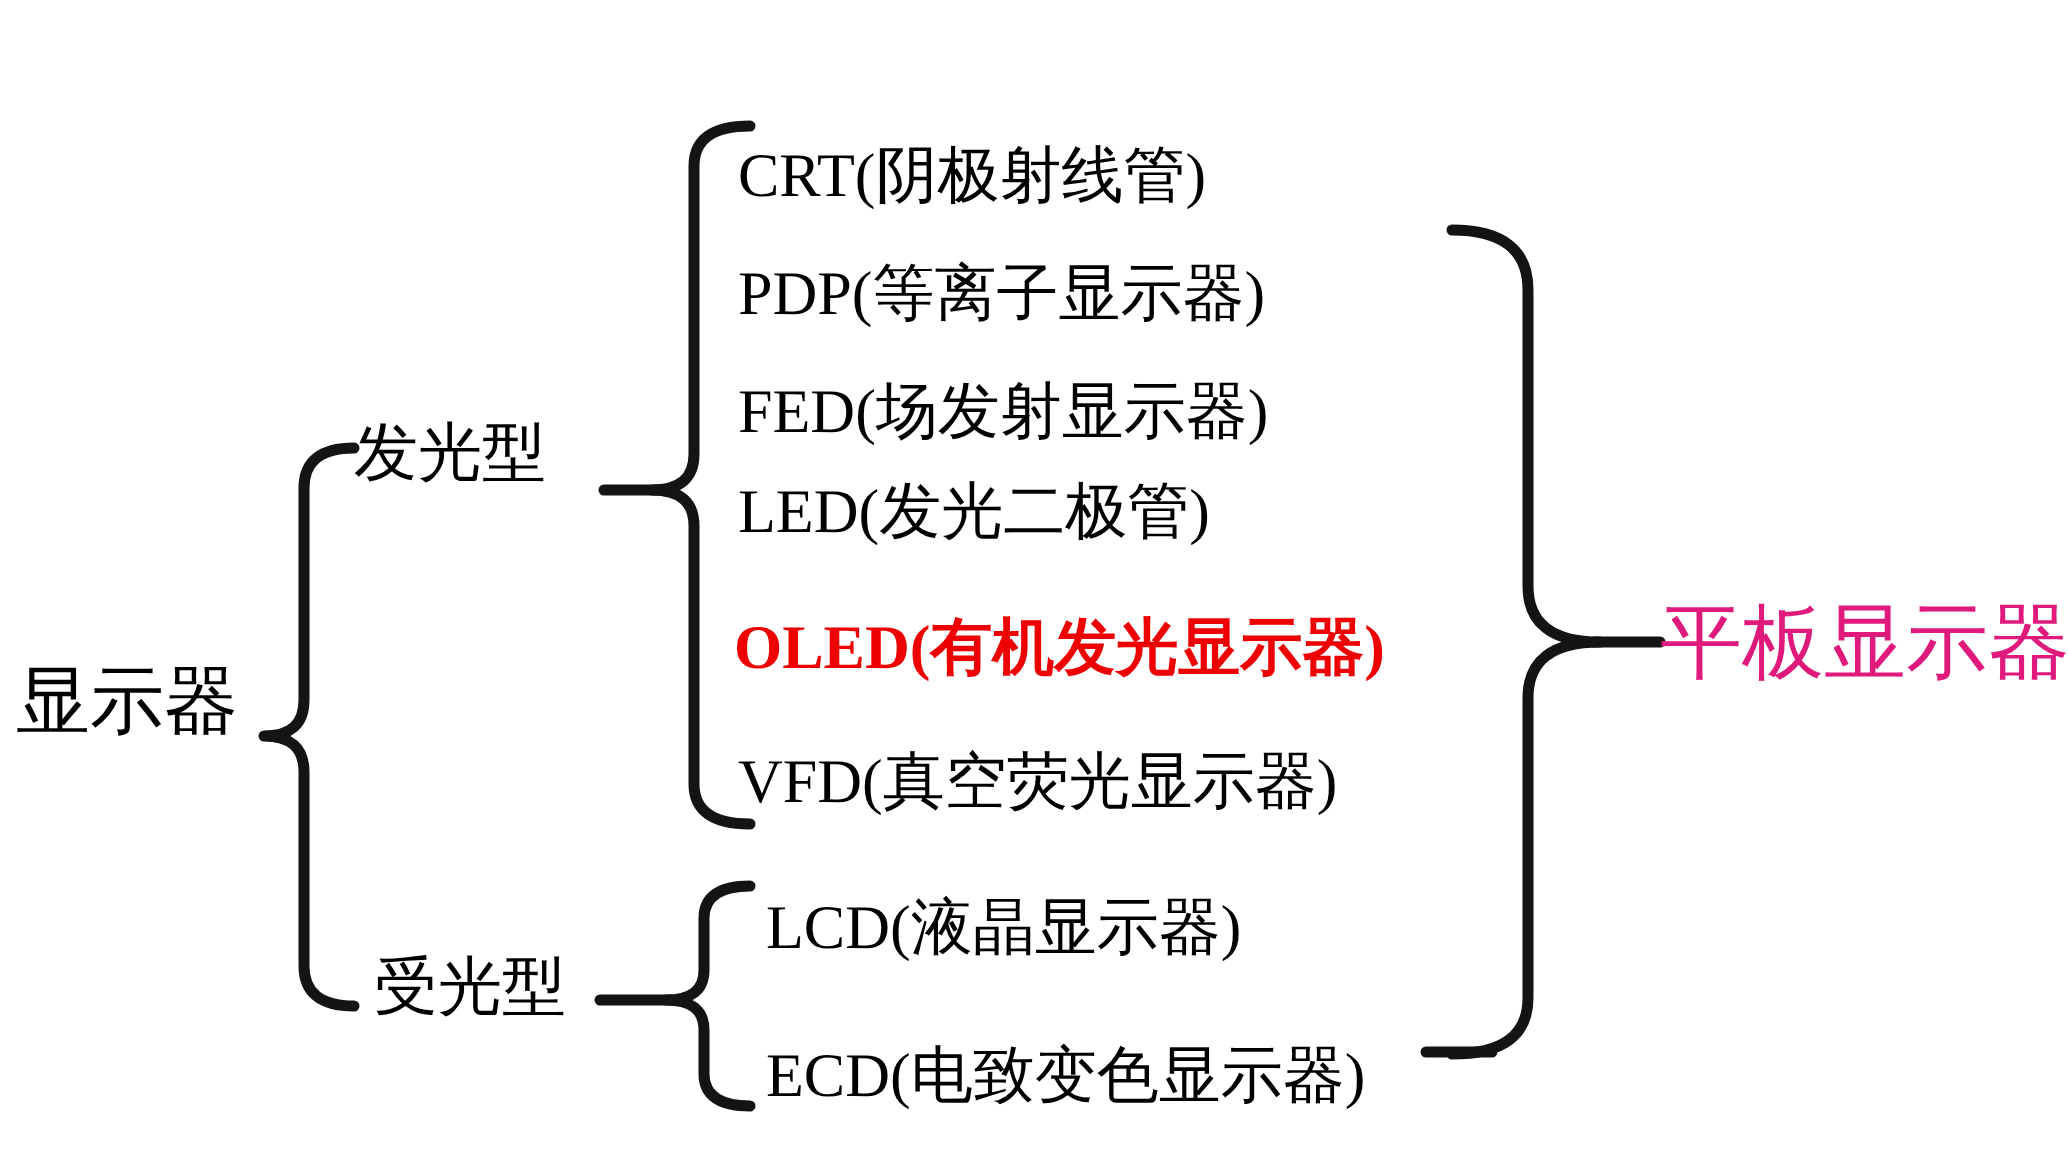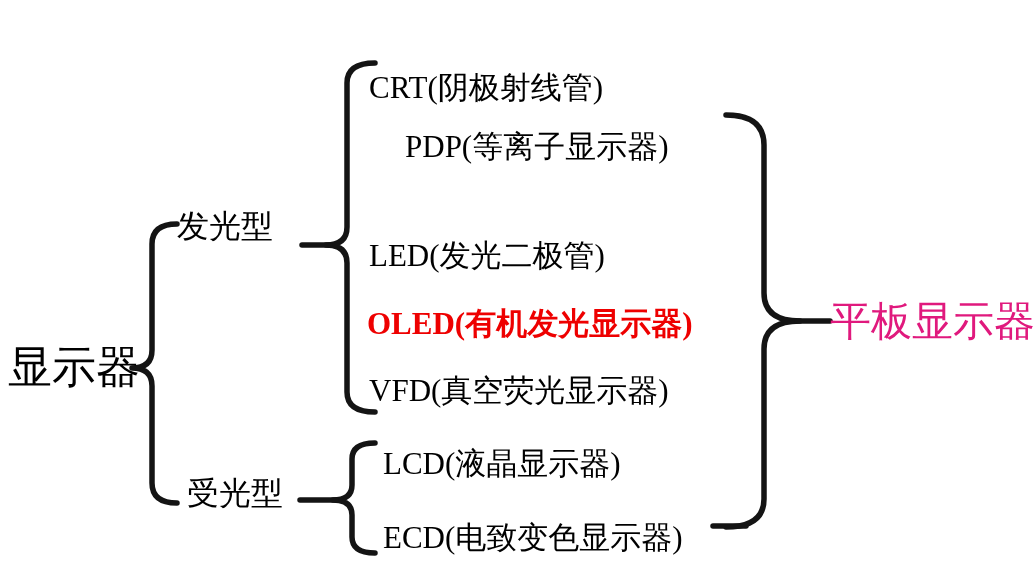--- a/index.html
+++ b/index.html
@@ -24,34 +24,34 @@
     height: 588px;
   }
   .label {
     position: absolute;
     white-space: nowrap;
     line-height: 1;
     color: #000000;
   }
   .root-label {
     left: 8px;
-    top: 346px;
-    font-size: 44px;
+    top: 333px;
+    font-size: 37px;
   }
   .branch-label {
     font-size: 32px;
   }
   .branch-emissive { left: 177px; top: 210px; }
   .branch-receptive { left: 187px; top: 477px; }
   .item {
     font-size: 31px;
     left: 369px;
   }
   .item-crt  { top: 72px; }
-  .item-pdp  { top: 131px; margin-left: 36px; }
+  .item-pdp  { top: 131px; }
   .item-fed  { top: 190px; }
   .item-led  { top: 240px; }
   .item-oled { top: 308px; left: 367px; font-weight: bold; color: #ee0000; }
   .item-vfd  { top: 375px; }
   .item-lcd  { top: 448px; left: 383px; text-align: right; }
   .item-ecd  { top: 522px; left: 383px; }
   .group-label {
     left: 830px;
     top: 301px;
     font-size: 41px;
@@ -79,20 +79,21 @@
     <line x1="713" y1="526" x2="746" y2="526"></line>
   </svg>
 
   <div class="label root-label">显示器</div>
 
   <div class="label branch-label branch-emissive">发光型</div>
   <div class="label branch-label branch-receptive">受光型</div>
 
   <div class="label item item-crt">CRT(阴极射线管)</div>
   <div class="label item item-pdp">PDP(等离子显示器)</div>
+  <div class="label item item-fed">FED(场发射显示器)</div>
   <div class="label item item-led">LED(发光二极管)</div>
   <div class="label item item-oled">OLED(有机发光显示器)</div>
   <div class="label item item-vfd">VFD(真空荧光显示器)</div>
   <div class="label item item-lcd">LCD(液晶显示器)</div>
   <div class="label item item-ecd">ECD(电致变色显示器)</div>
 
   <div class="label group-label">平板显示器</div>
 
 </div>
 

